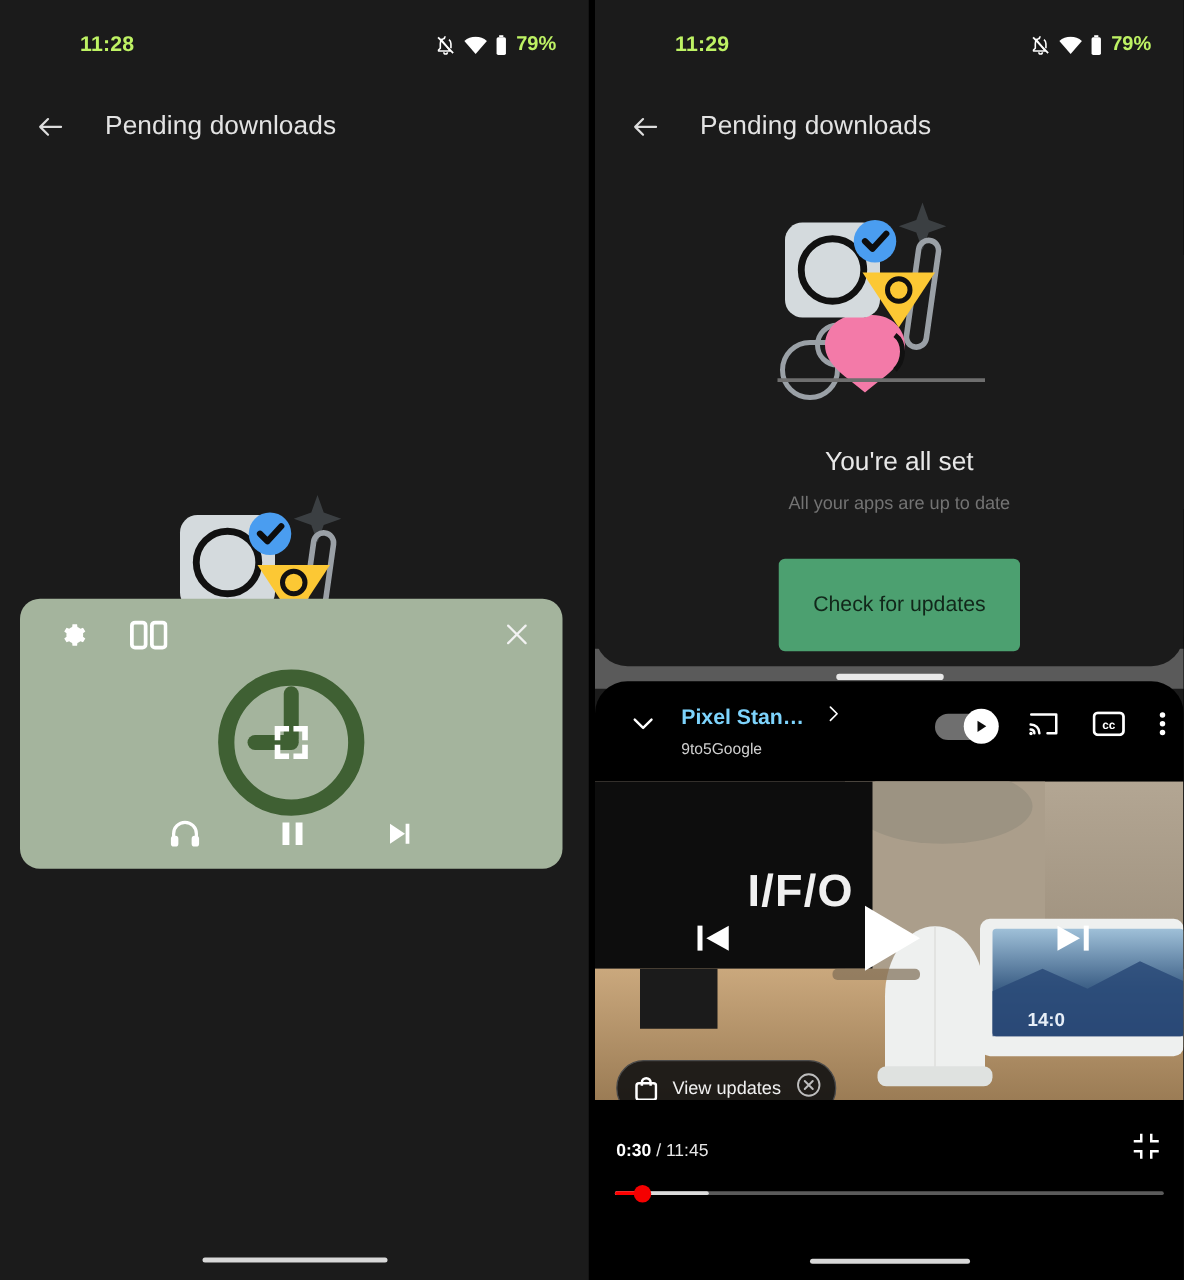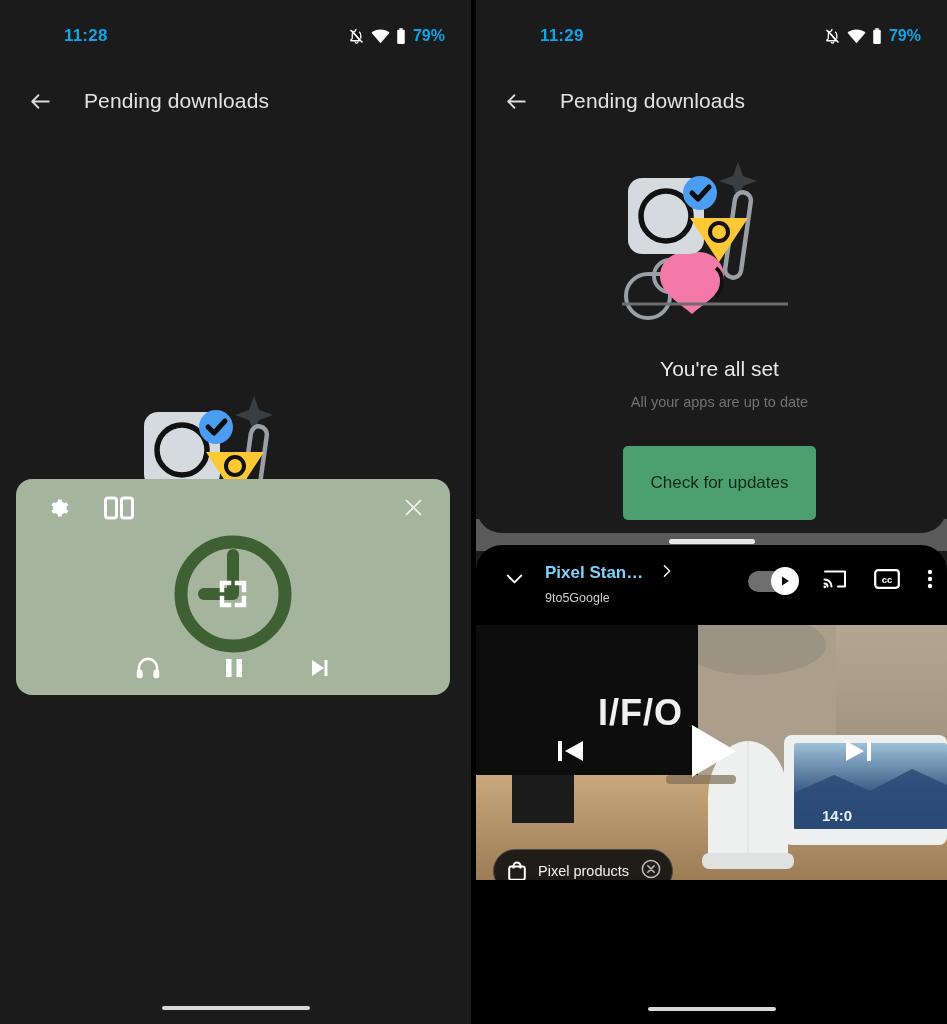--- a/index.html
+++ b/index.html
@@ -15,21 +15,21 @@
   .panel { position:relative; height:1024px; background:#1b1b1b; overflow:hidden; }
   .panel.left  { width:471px; }
   .divider-col { width:5px; height:1024px; background:#000; }
   .panel.right { width:471px; }
 
   
   .statusbar {
     position:relative; height:72px;
     display:flex; align-items:center; justify-content:space-between;
     padding:0 26px 0 64px;
-    color:#0ea5e9;
+    color:#bef264;
   }
   .sb-time { font-size:17px; font-weight:700; letter-spacing:.2px; }
   .sb-icons { display:flex; align-items:center; gap:6px; }
   .sb-pct { font-size:16px; font-weight:700; margin-left:1px; }
 
   
   .appbar { display:flex; align-items:center; height:58px; padding-left:18px; }
   .back-btn { width:44px; height:44px; display:flex; align-items:center; justify-content:center; }
   .appbar-title { font-size:21px; color:#e3e3e3; margin-left:22px; letter-spacing:.1px; }
 
@@ -416,27 +416,49 @@
             <path d="M6 7 L24 17 L6 27 Z" fill="#fff"></path>
             <rect x="27" y="7" width="4" height="20" fill="#fff"></rect>
           </svg>
         </div>
 
         <div class="view-products">
           <svg width="18" height="20" viewBox="0 0 18 20">
             <rect x="1.2" y="5.5" width="15.6" height="13.3" rx="2" fill="none" stroke="#fff" stroke-width="2"></rect>
             <path d="M5.5 7.5V5a3.5 3.5 0 0 1 7 0v2.5" fill="none" stroke="#fff" stroke-width="2"></path>
           </svg>
-          <span class="vp-label">Pixel products</span>
+          <span class="vp-label">View updates</span>
           <span>
             <svg width="20" height="20" viewBox="0 0 20 20">
               <circle cx="10" cy="10" r="8.6" fill="none" stroke="#bdbdbd" stroke-width="1.5"></circle>
               <path d="M6.8 6.8 L13.2 13.2 M13.2 6.8 L6.8 13.2" stroke="#bdbdbd" stroke-width="1.6" stroke-linecap="round"></path>
             </svg>
           </span>
         </div>
       </div>
 
+      <div class="yt-bottom">
+        <div class="yt-time">
+          <span>0:30</span>
+          <span class="sep">/</span>
+          <span class="dur">11:45</span>
+        </div>
+        <div class="yt-minimize">
+          <svg width="22" height="22" viewBox="0 0 22 22">
+            <g stroke="#fff" stroke-width="2" fill="none" stroke-linecap="square">
+              <path d="M2 7 h5 v-5"></path>
+              <path d="M20 7 h-5 v-5"></path>
+              <path d="M2 15 h5 v5"></path>
+              <path d="M20 15 h-5 v5"></path>
+            </g>
+          </svg>
+        </div>
+        <div class="seekbar">
+          <div class="seek-buffer" style="width: 17%;"></div>
+          <div class="seek-played" style="width: 5%;"></div>
+          <div class="seek-knob" style="left: 5%;"></div>
+        </div>
+      </div>
 
       <div class="gesture-bar-r"></div>
     </div>
   </div>
 </div>
 
 </body></html>

